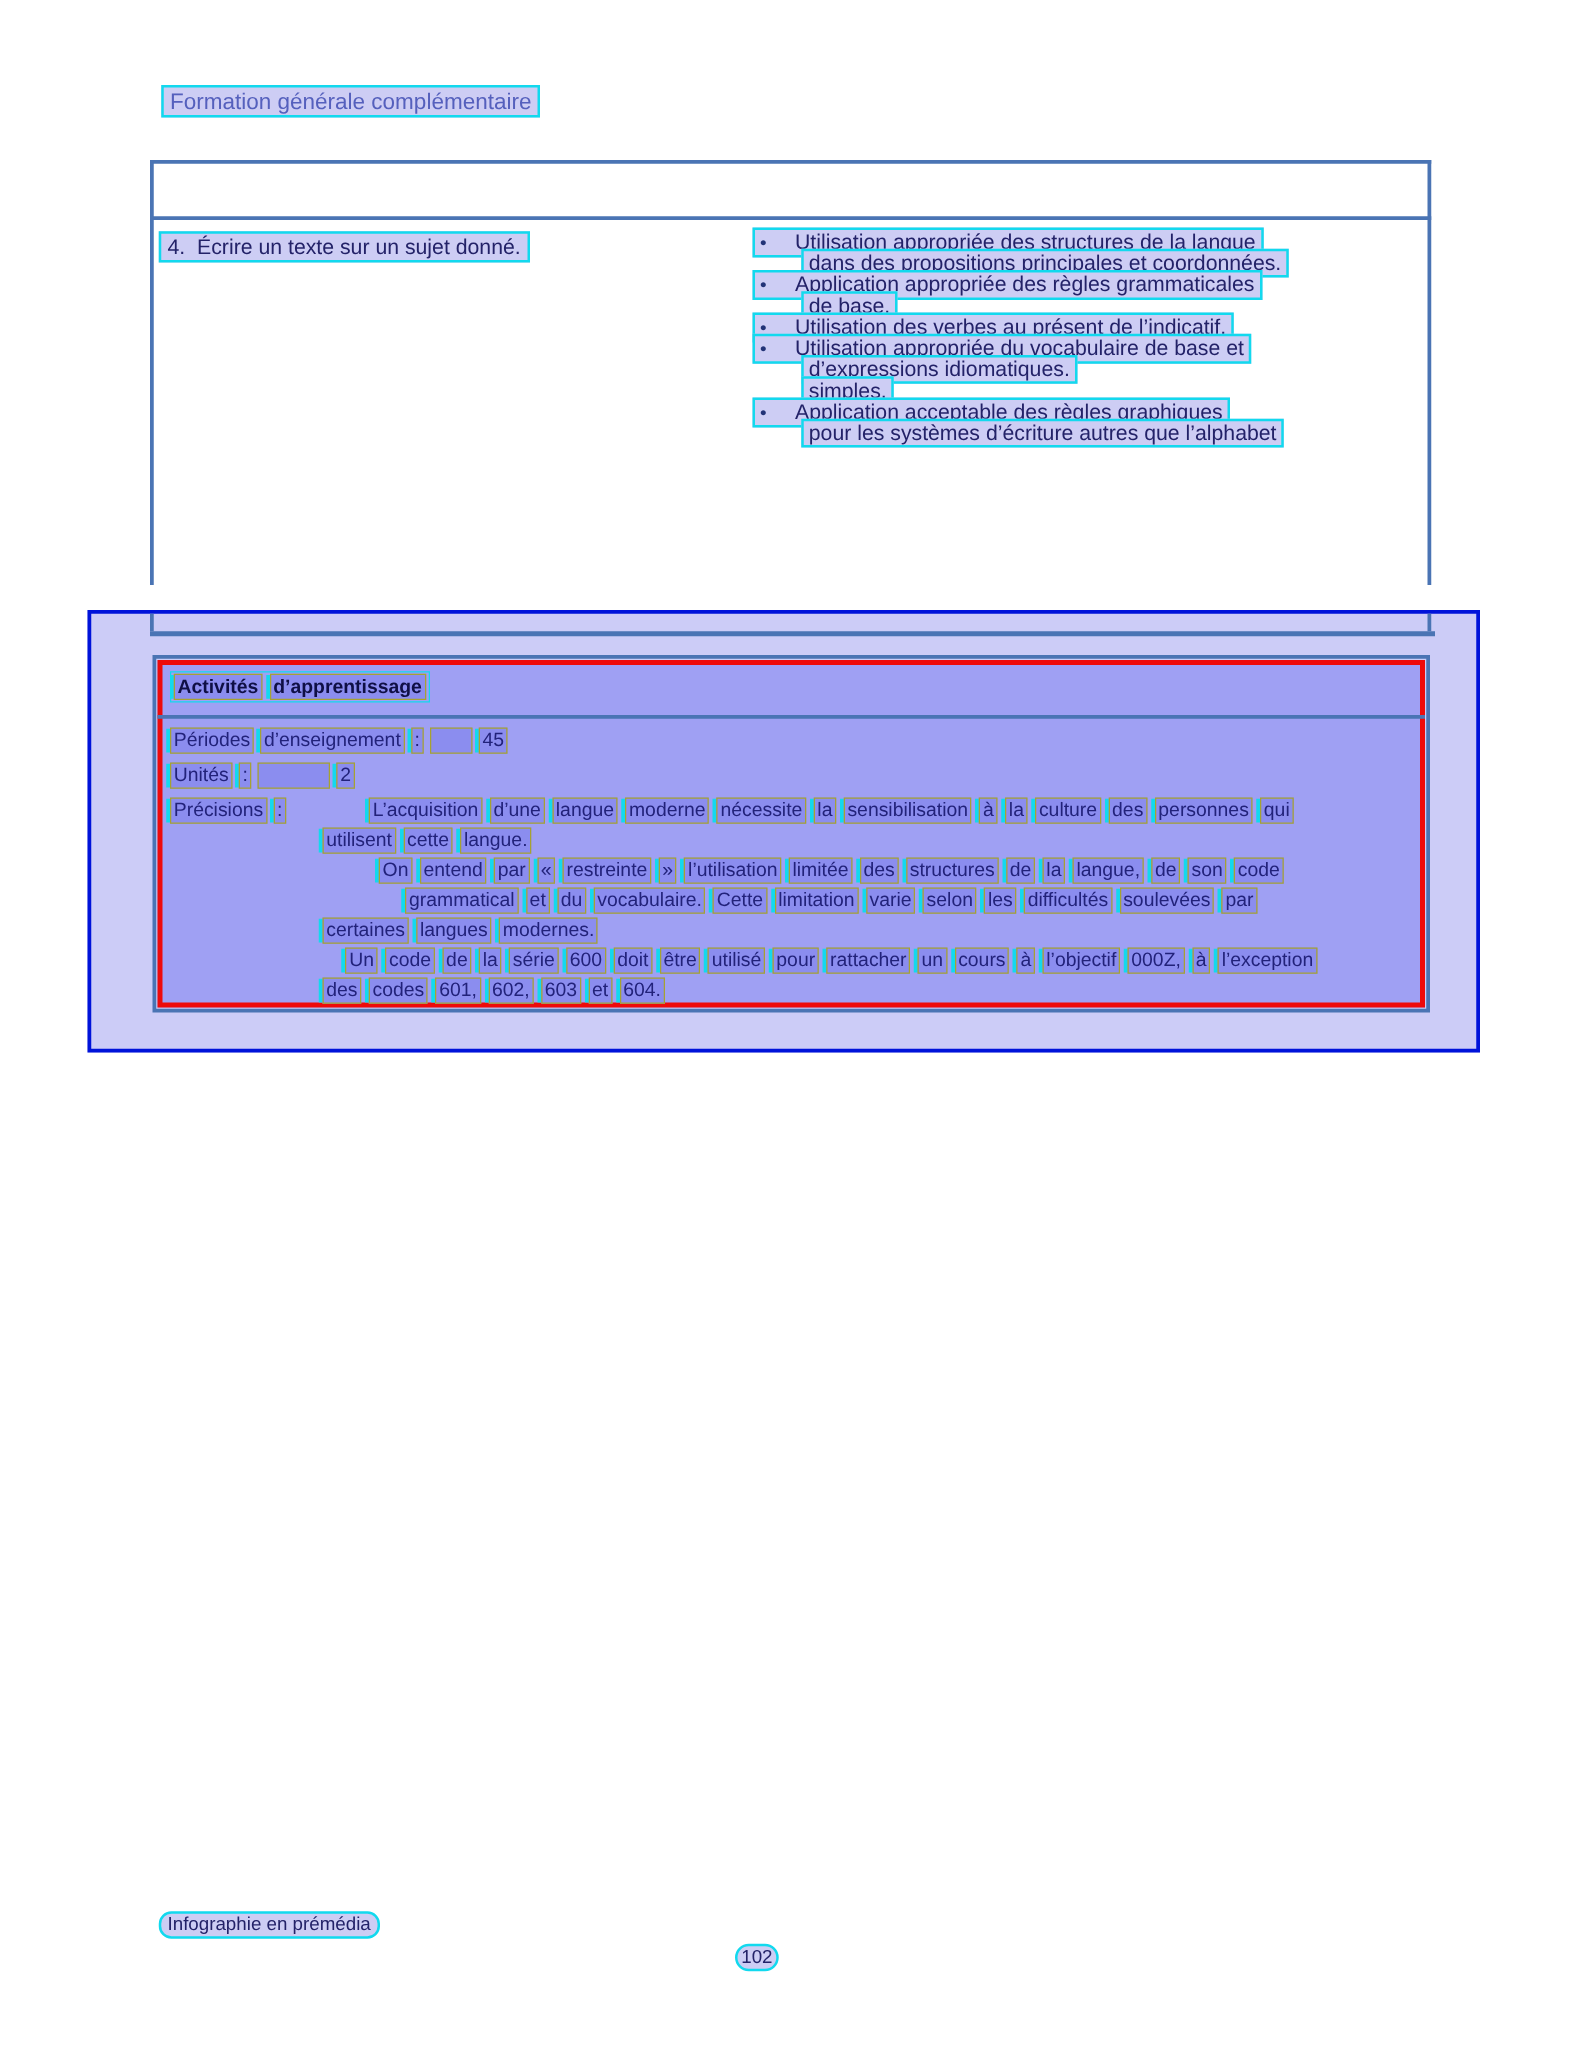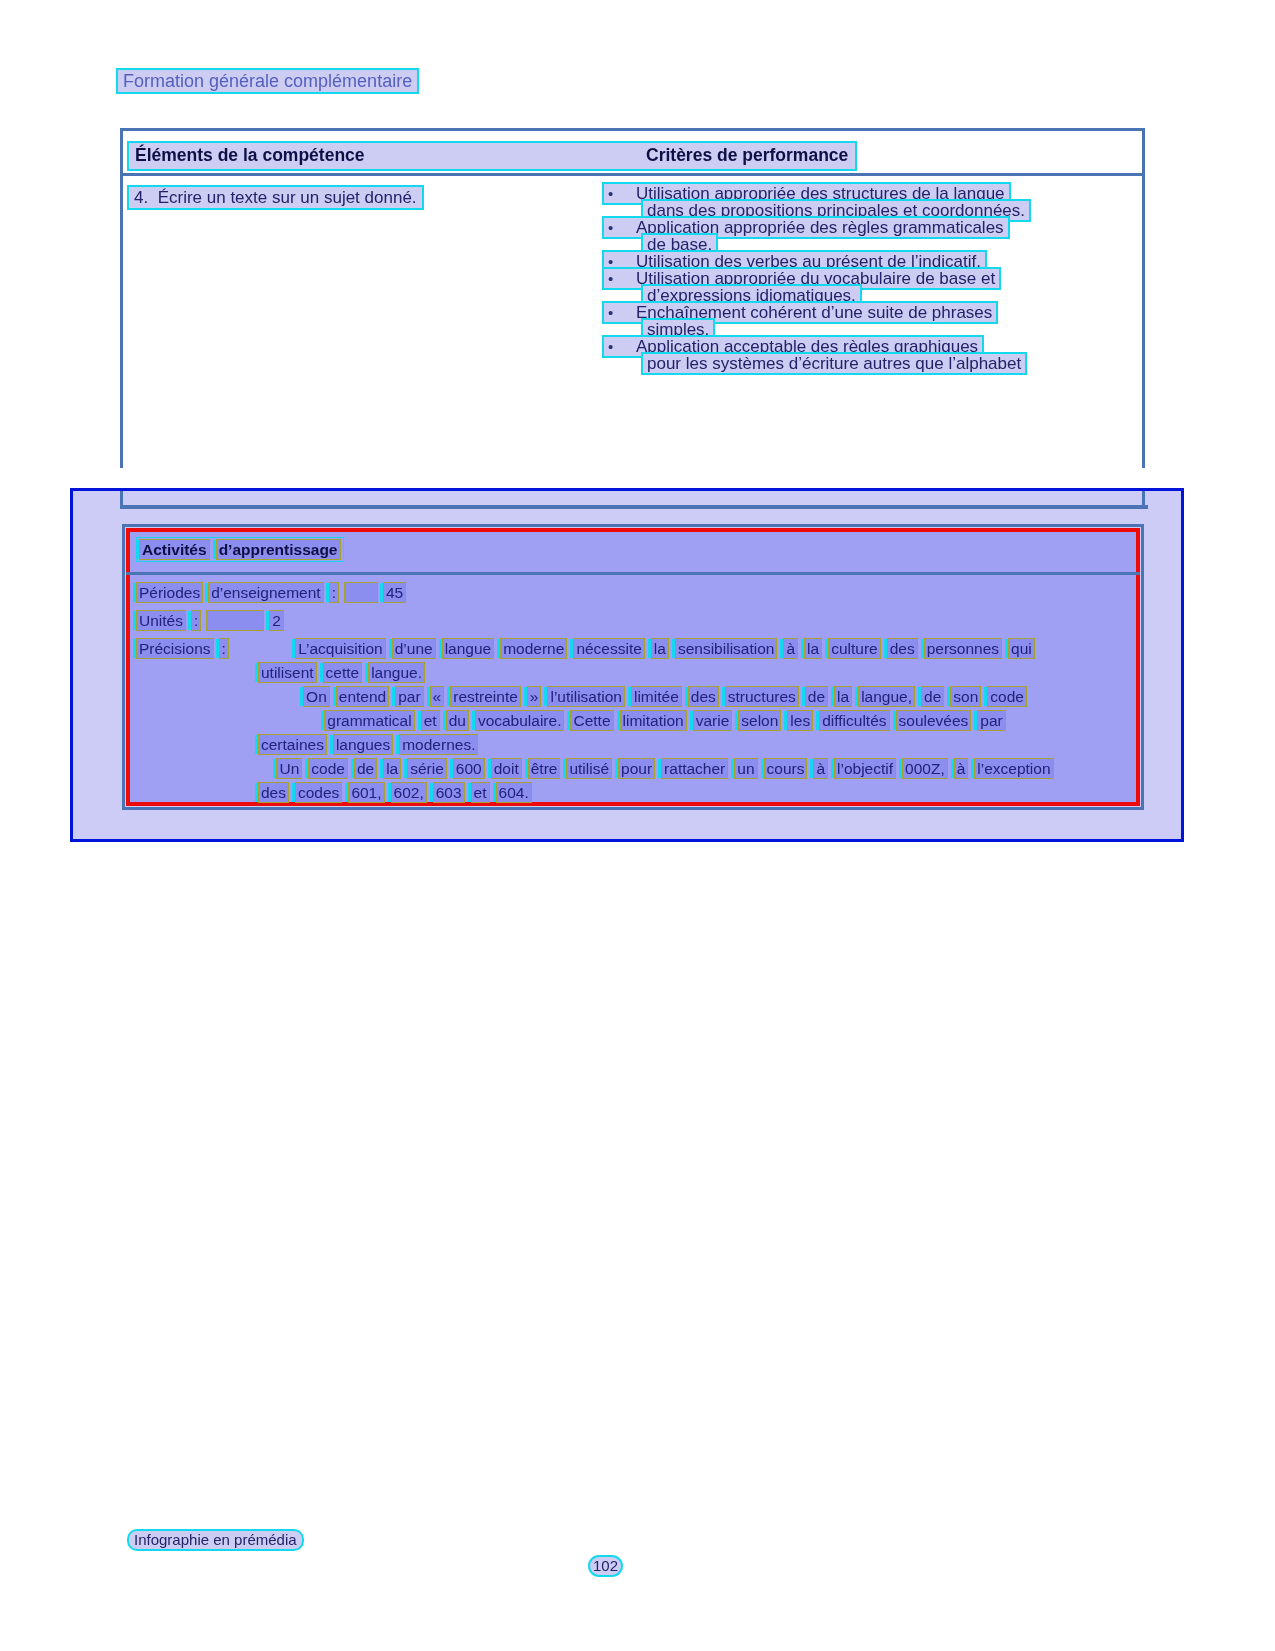--- a/index.html
+++ b/index.html
@@ -13,21 +13,21 @@
     width:1275px;height:1651px;position:relative;
     font-family:"Liberation Sans","DejaVu Sans",sans-serif;
     color:var(--navy);
   }
   .hl{
     display:inline-block;background:var(--hl_fill);
     border:2px solid var(--cyan);padding:0 5px;
     font-size:17px;line-height:21px;color:var(--navy);white-space:nowrap;
   }
   
-  .page-header{position:absolute;left:116px;top:68px;text-decoration:underline;}
+  .page-header{position:absolute;left:129px;top:68px;text-decoration:underline;}
   .page-header .hl{color:var(--header_text);font-size:18px;line-height:22px;}
   
   .comp-table{
     position:absolute;left:120px;top:128px;width:1025px;height:340px;
     border:3px solid var(--steel);border-bottom:none;background:#ffffff;
   }
   .head-band{position:absolute;left:4px;top:10px;width:730px;height:30px;
     background:var(--hl_fill);border:2px solid var(--cyan);}
   .head-band .h1{position:absolute;left:6px;top:2px;font-weight:bold;font-size:17.5px;color:var(--heading);white-space:nowrap;}
   .head-band .h2{position:absolute;left:517px;top:2px;font-weight:bold;font-size:17.5px;color:var(--heading);white-space:nowrap;}
@@ -72,37 +72,32 @@
   .page-num .hl{font-size:15px;line-height:18px;padding:0 3px;border-radius:11px;}
 </style>
 </head>
 <body>
 
 <div class="page-header">
   <span class="hl">Formation générale complémentaire</span>
 </div>
 
 <div class="comp-table">
-  <div class="head-band">
-    <span class="h1">Éléments de la compétence</span>
-    <span class="h2">Critères de performance</span>
-  </div>
   <div class="head-divider"></div>
   <div class="element-cell">
     <span class="hl"><span>4.</span>&nbsp;&nbsp;<span>Écrire un texte sur un sujet donné.</span></span>
   </div>
   <div class="criteria-list">
       <div class="crit-line"><span class="hl"><span class="bullet">•</span>Utilisation appropriée des structures de la langue</span></div>
       <div class="crit-line"><span class="hl cont">dans des propositions principales et coordonnées.</span></div>
       <div class="crit-line"><span class="hl"><span class="bullet">•</span>Application appropriée des règles grammaticales</span></div>
       <div class="crit-line"><span class="hl cont">de base.</span></div>
       <div class="crit-line"><span class="hl"><span class="bullet">•</span>Utilisation des verbes au présent de l’indicatif.</span></div>
       <div class="crit-line"><span class="hl"><span class="bullet">•</span>Utilisation appropriée du vocabulaire de base et</span></div>
       <div class="crit-line"><span class="hl cont">d’expressions idiomatiques.</span></div>
-      <div class="crit-line"><span class="hl"><span class="bullet">•</span>Enchaînement cohérent d’une suite de phrases</span></div>
       <div class="crit-line"><span class="hl cont">simples.</span></div>
       <div class="crit-line"><span class="hl"><span class="bullet">•</span>Application acceptable des règles graphiques</span></div>
       <div class="crit-line"><span class="hl cont">pour les systèmes d’écriture autres que l’alphabet</span></div>
     </div>
 </div>
 
 <div class="panel">
   <div class="stub l"></div>
   <div class="stub r"></div>
   <div class="tbl-bottom-line"></div>

